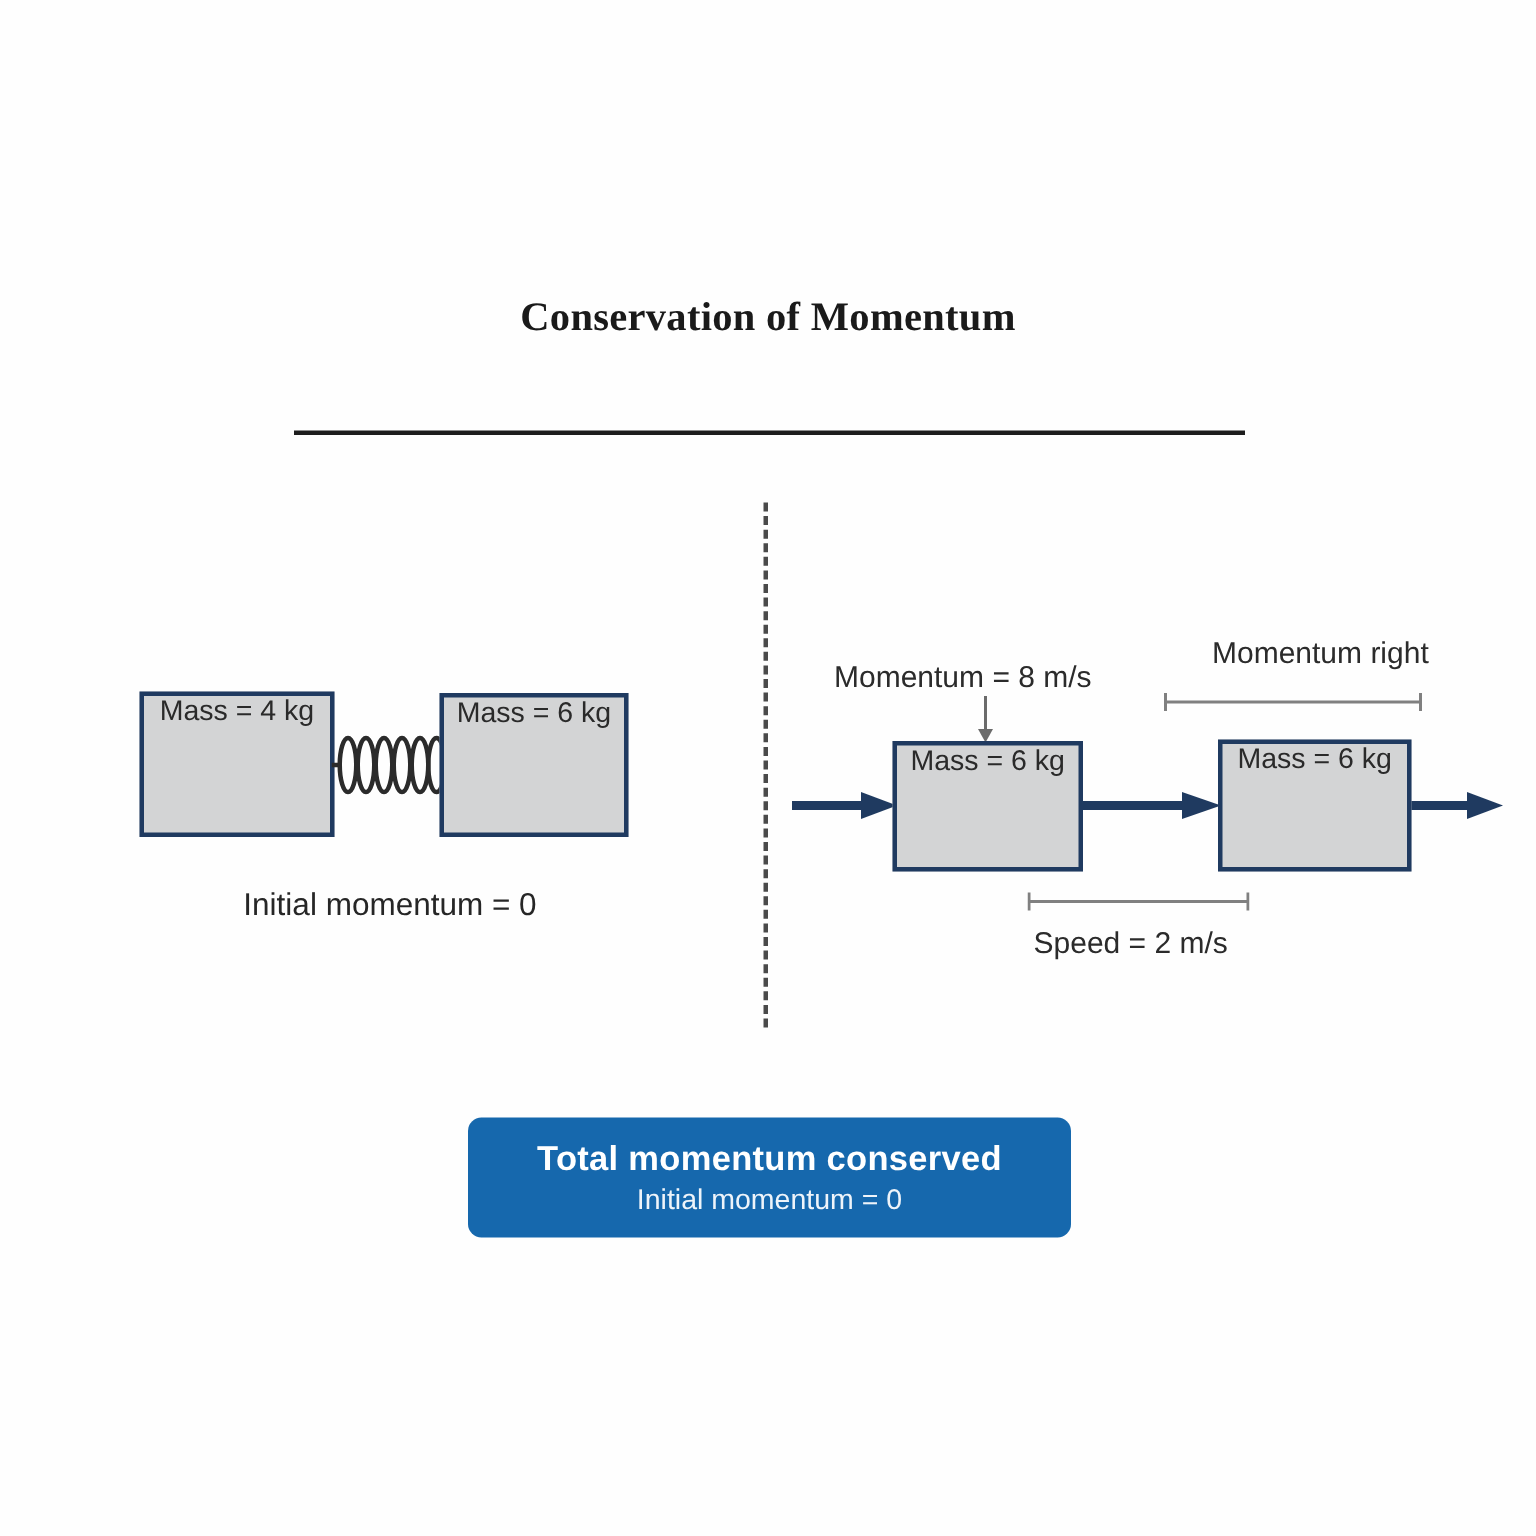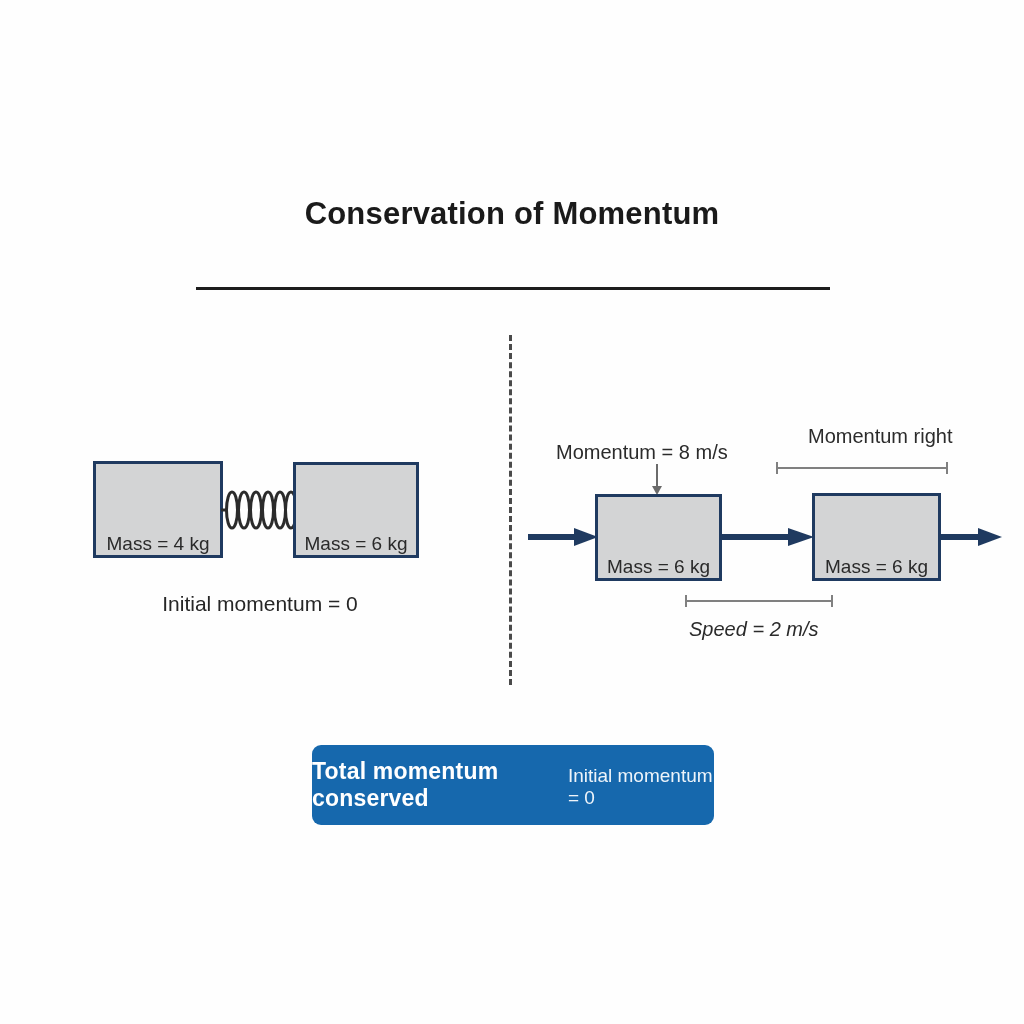--- a/index.html
+++ b/index.html
@@ -19,24 +19,25 @@
     overflow: hidden;
   }
 
   
   #title {
     position: absolute;
     left: 0;
     top: 196px;
     width: 1024px;
     text-align: center;
-    font-size: 31px;
+    font-size: 27px;
     font-weight: bold;
     letter-spacing: 0.2px;
     color: #1a1a1a;
+    font-family: Liberation Serif, serif;
   }
   #title-rule {
     position: absolute;
     left: 196px;
     top: 287px;
     width: 634px;
     height: 3px;
     background: #1d1d1d;
   }
 
@@ -50,21 +51,21 @@
     border-left: 3px dashed #4a4a4a;
   }
 
   
   .mass-box {
     position: absolute;
     background: #d3d4d5;
     border: 3px solid #1f3a60;
     box-sizing: border-box;
     display: flex;
-    align-items: flex-end;
+    align-items: flex-start;
     justify-content: center;
     font-size: 19px;
     color: #2a2a2a;
   }
 
   
   #box-left-a { left: 93px;  top: 461px; width: 130px; height: 97px; }
   #box-left-b { left: 293px; top: 462px; width: 126px; height: 96px; }
 
   
@@ -110,40 +111,41 @@
 
   
   .plain-label {
     position: absolute;
     font-size: 20px;
     color: #2b2b2b;
     white-space: nowrap;
   }
   #label-momentum-3 { left: 556px; top: 441px; }
   #label-momentum-right { left: 808px; top: 425px; }
-  #label-speed { left: 689px; top: 618px; font-style: italic; }
+  #label-speed { left: 689px; top: 618px; }
 
   
   .bracket {
     position: absolute;
     height: 14px;
   }
   #bracket-momentum-right { left: 776px; top: 461px; width: 172px; }
   #bracket-speed        { left: 685px; top: 594px; width: 148px; }
 
   
   #banner {
     position: absolute;
     left: 312px;
     top: 745px;
     width: 402px;
     height: 80px;
     background: #1668ad;
     border-radius: 9px;
     display: flex;
+    flex-direction: column;
     align-items: center;
     justify-content: center;
     color: #ffffff;
   }
   #banner-title {
     font-size: 23px;
     font-weight: bold;
     letter-spacing: 0.2px;
   }
   #banner-sub {

